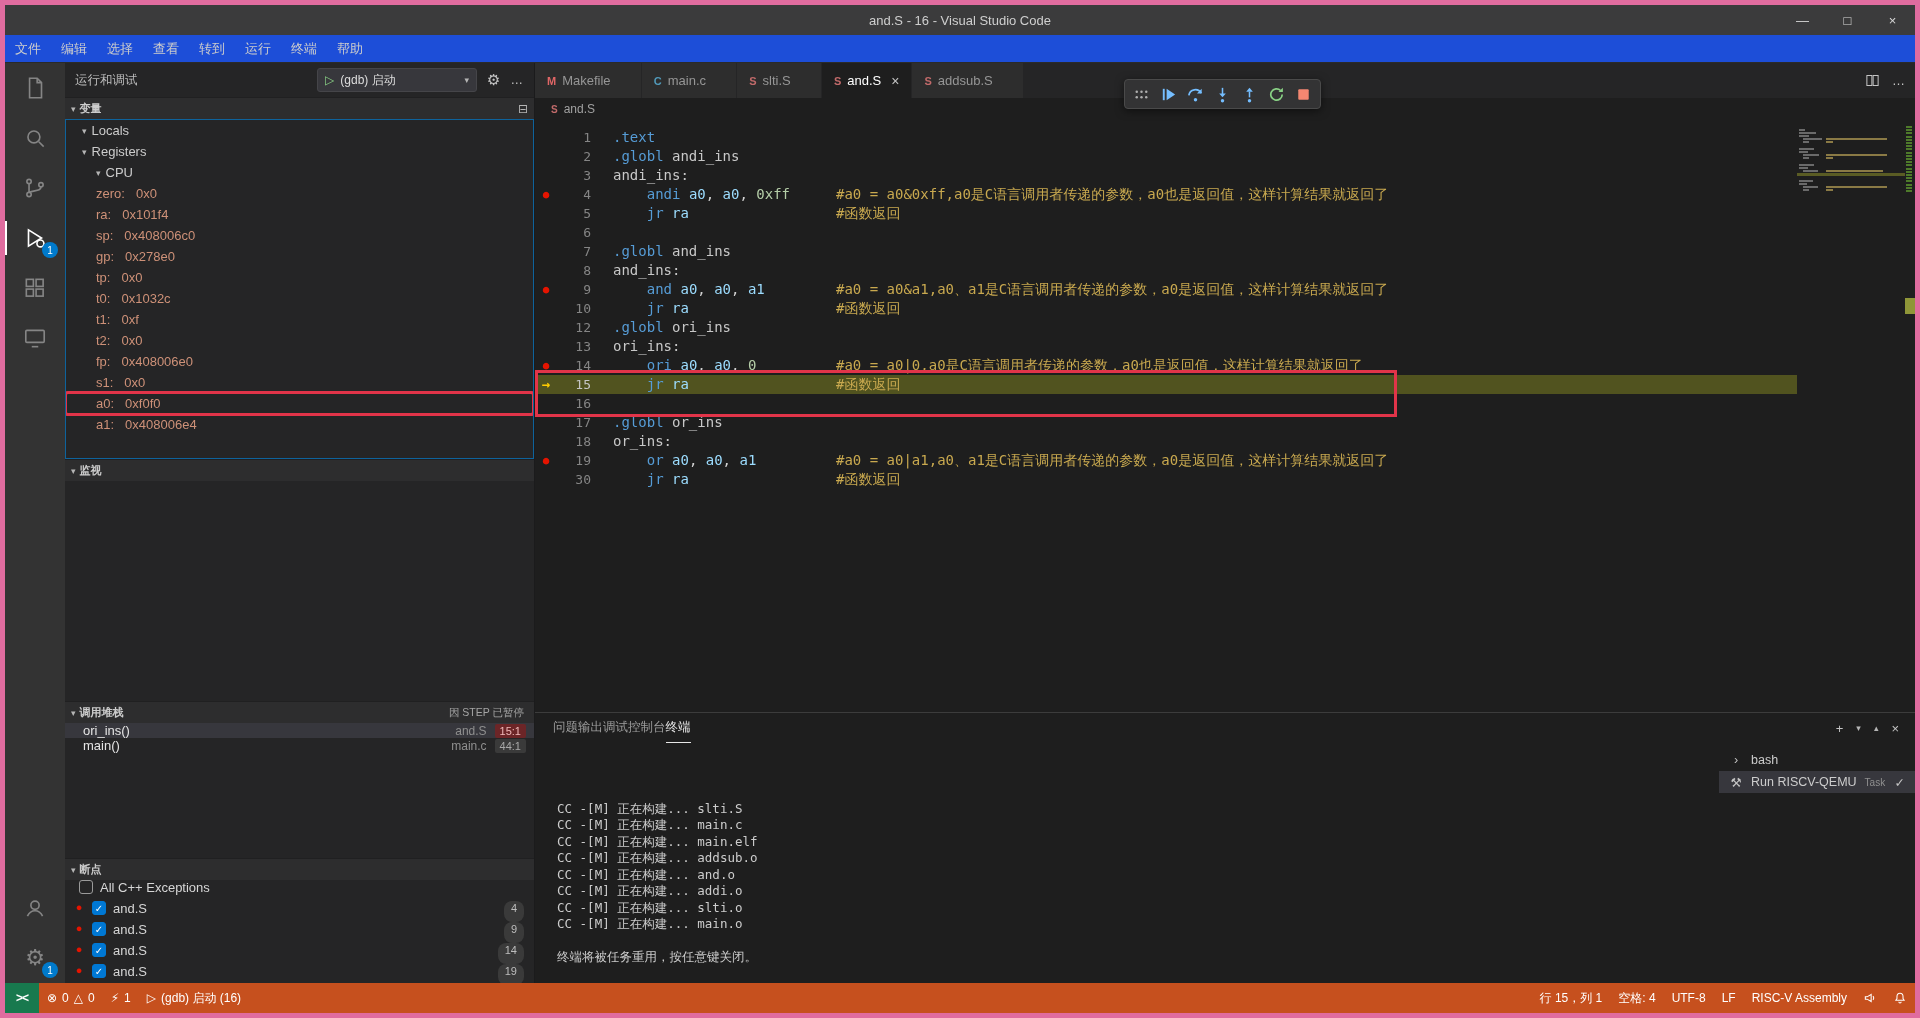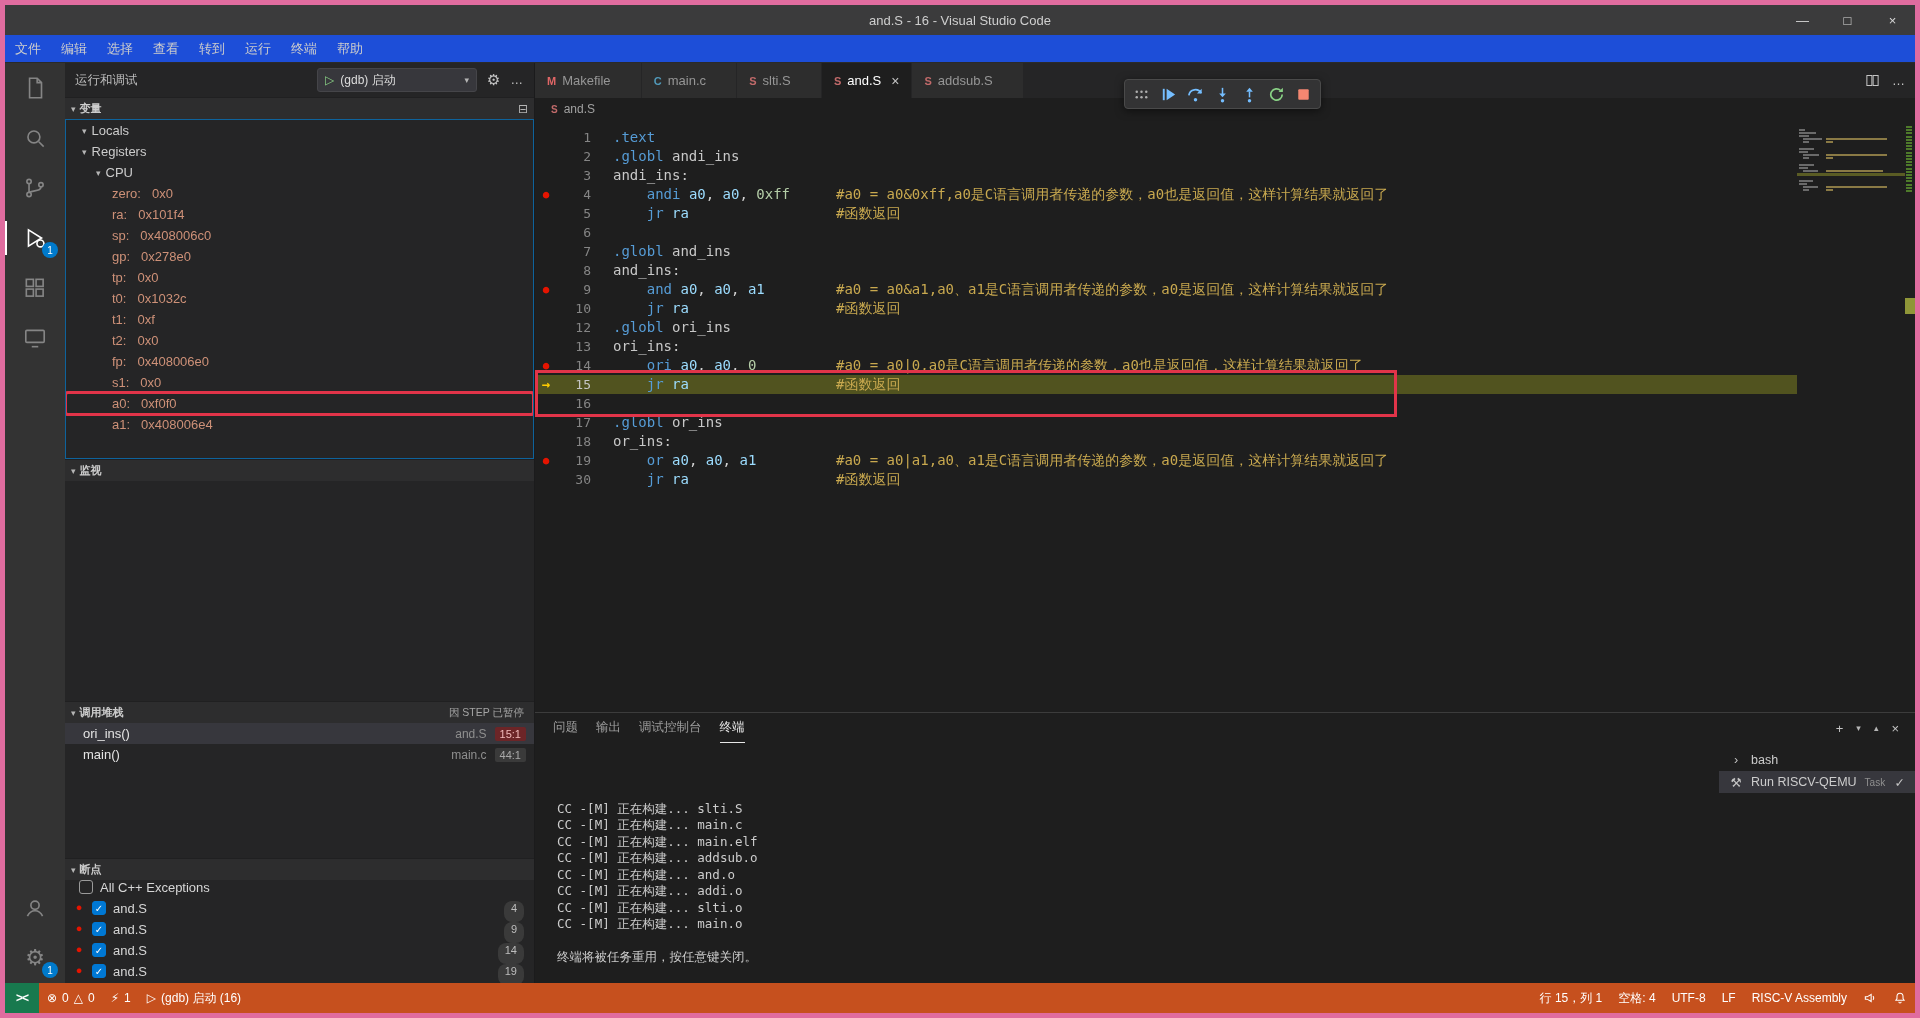--- a/index.html
+++ b/index.html
@@ -43,28 +43,28 @@
   .sb-more { color:#c5c5c5; letter-spacing:1px; }
 
   .section-header { height:22px; flex:none; background:#2d2d2e; display:flex; align-items:center; gap:4px;
     padding:0 6px; font-size:11px; font-weight:bold; color:#cccccc; border-top:1px solid #202021; }
   .chev { font-size:9px; color:#b5b5b5; }
   .sec-note { margin-left:auto; font-weight:normal; font-size:10.5px; color:#a5a5a5; padding-right:4px; }
   .sec-icon { margin-left:auto; color:#b5b5b5; font-size:12px; font-weight:normal; }
 
   .vars-body { height:340px; flex:none; overflow:hidden; border:1px solid #0e639c; }
   .tree-row { height:21px; display:flex; align-items:center; gap:5px; font-size:13px; white-space:pre; }
-  .tr-l1 { padding-left:16px; } .tr-l2 { padding-left:30px; } .tr-l3 { padding-left:46px;text-align:right; }
+  .tr-l1 { padding-left:16px; } .tr-l2 { padding-left:30px; } .tr-l3 { padding-left:30px;text-align:right; }
   .tree-label { color:#cccccc; }
   .reg-name { color:#ce9178; } .reg-val { color:#ce9178; margin-left:6px; }
   .tree-row.annotated { outline:3px solid var(--annotation-red,#e23449); outline-offset:-1px; border-radius:2px; }
 
   .watch-body { height:220px; flex:none; }
   .stack-body { height:135px; flex:none; }
-  .stack-row { height:21px; display:flex; align-items:center; padding:0 8px 0 18px; font-size:13px; }
+  .stack-row { height:15px; display:flex; align-items:center; padding:0 8px 0 18px; font-size:13px; }
   .stack-row.selected { background:#37373d; }
   .frame-fn { color:#e4e4e4; }
   .frame-right { margin-left:auto; display:flex; align-items:center; gap:8px; }
   .frame-file { color:#8f8f8f; font-size:12px; }
   .pos-badge { background:#3a3a3a; color:#a8a8a8; font-size:11px; border-radius:2px; padding:1px 5px; }
   .pos-badge.active { background:#6c2527; color:#f0b9b9; }
 
   .bps-body { flex:1; overflow:hidden; }
   .bp-row { height:21px; display:flex; gap:7px; padding:0 10px 0 8px; font-size:13px; }
   .bp-dot-s { color:var(--breakpoint-red,#e51400); font-size:11px; width:12px; text-align:center; }
@@ -591,21 +591,21 @@
             <div class="ruler-tick" style="top: 57.2px;"></div>
             <div class="ruler-tick" style="top: 60.4px;"></div>
             <div class="ruler-tick" style="top: 63.6px;"></div>
             <div class="ruler-tick" style="top: 66.8px;"></div>
             <div class="ruler-tick" style="top: 70px;"></div>
           </div>
       </div>
 
       <div class="panel">
         <div class="panel-tabs">
-          <div style="display:flex;gap:18px;align-items:stretch;">
+          <div style="display:flex;align-items:stretch;">
 
               <span class="ptab">
                 <span>问题</span>
               </span>
 
               <span class="ptab">
                 <span>输出</span>
               </span>
 
               <span class="ptab">

